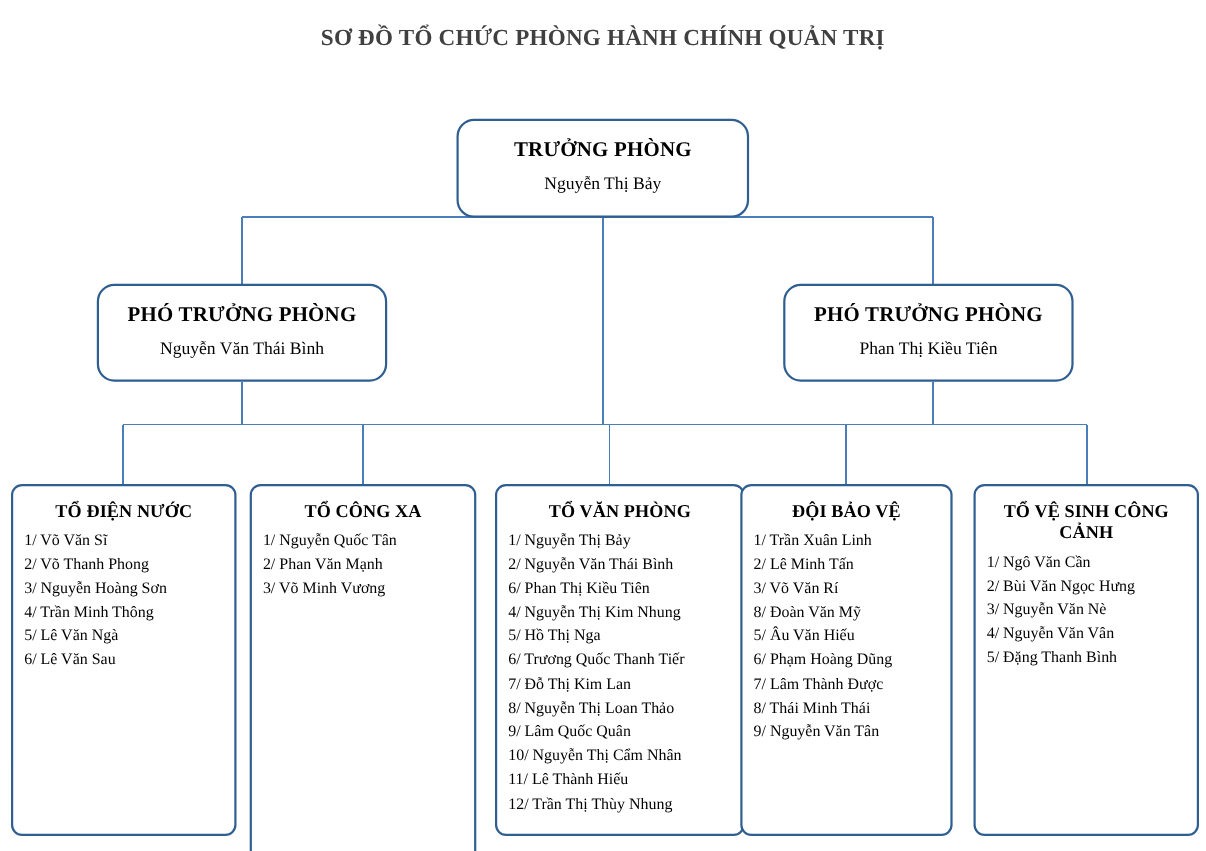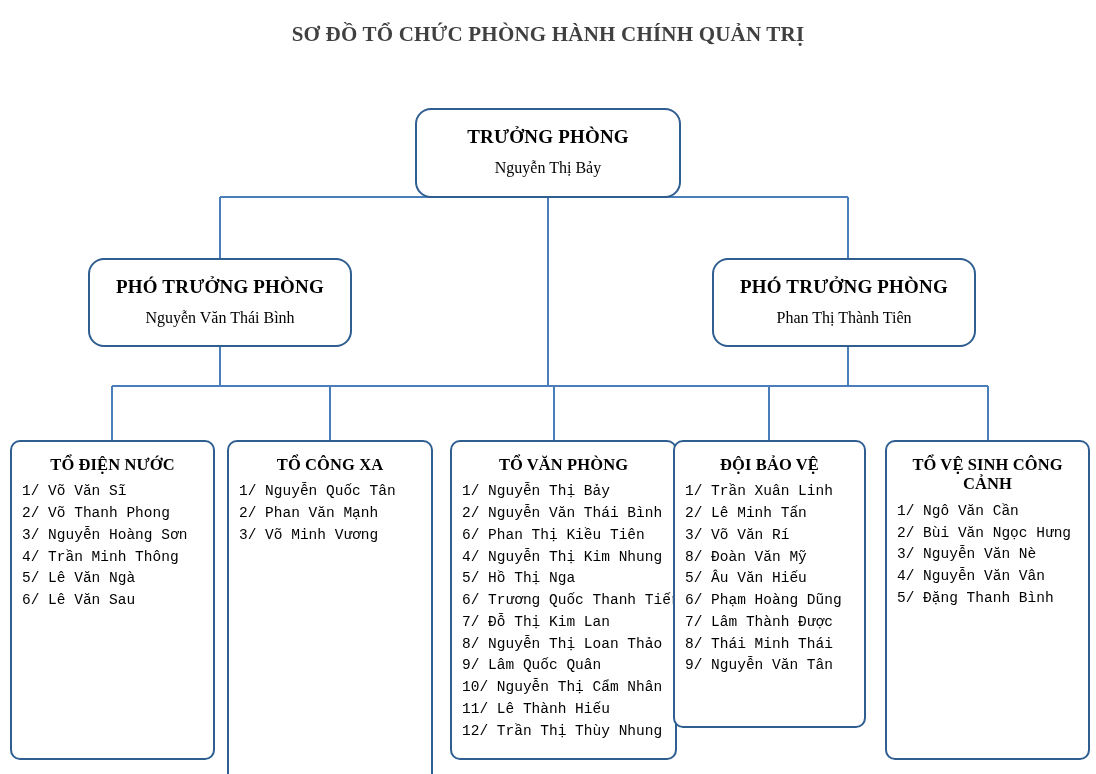--- a/index.html
+++ b/index.html
@@ -78,21 +78,20 @@
   .node.leaf .node-title {
     font-size: 16.5px;
     margin-top: 13px;
     padding: 0 6px;
     letter-spacing: .1px;
   }
   .member-list {
     list-style: none;
     margin: 7px 0 0 0;
     padding: 0 4px 0 10px;
-    font-family: Liberation Mono, monospace;
   }
   .member-list li {
     font-size: 14.5px;
     line-height: 1.5;
     color: #000000;
     white-space: nowrap;
   }
 </style>
 </head>
 <body>
@@ -128,21 +127,21 @@
     <div class="node-sub">Nguyễn Thị Bảy</div>
   </div>
 
   <div class="node exec" style="left:88px; top:258px; width:264px; height:89px;">
     <div class="node-title">PHÓ TRƯỞNG PHÒNG</div>
     <div class="node-sub">Nguyễn Văn Thái Bình</div>
   </div>
 
   <div class="node exec" style="left:712px; top:258px; width:264px; height:89px;">
     <div class="node-title">PHÓ TRƯỞNG PHÒNG</div>
-    <div class="node-sub">Phan Thị Thành Tiên</div>
+    <div class="node-sub">Phan Thị Kiều Tiên</div>
   </div>
 
   <div class="node leaf" style="left:10px; top:440px; width:205px; height:320px;">
     <div class="node-title">TỔ ĐIỆN NƯỚC</div>
     <ul class="member-list">
         <li>1/ Võ Văn Sĩ</li>
         <li>2/ Võ Thanh Phong</li>
         <li>3/ Nguyễn Hoàng Sơn</li>
         <li>4/ Trần Minh Thông</li>
         <li>5/ Lê Văn Ngà</li>
@@ -170,21 +169,21 @@
         <li>6/ Trương Quốc Thanh Tiếr</li>
         <li>7/ Đỗ Thị Kim Lan</li>
         <li>8/ Nguyễn Thị Loan Thảo</li>
         <li>9/ Lâm Quốc Quân</li>
         <li>10/ Nguyễn Thị Cẩm Nhân</li>
         <li>11/ Lê Thành Hiếu</li>
         <li>12/ Trần Thị Thùy Nhung</li>
       </ul>
   </div>
 
-  <div class="node leaf" style="left:673px; top:440px; width:193px; height:288px;">
+  <div class="node leaf" style="left:673px; top:440px; width:193px; height:320px;">
     <div class="node-title">ĐỘI BẢO VỆ</div>
     <ul class="member-list">
         <li>1/ Trần Xuân Linh</li>
         <li>2/ Lê Minh Tấn</li>
         <li>3/ Võ Văn Rí</li>
         <li>8/ Đoàn Văn Mỹ</li>
         <li>5/ Âu Văn Hiếu</li>
         <li>6/ Phạm Hoàng Dũng</li>
         <li>7/ Lâm Thành Được</li>
         <li>8/ Thái Minh Thái</li>

